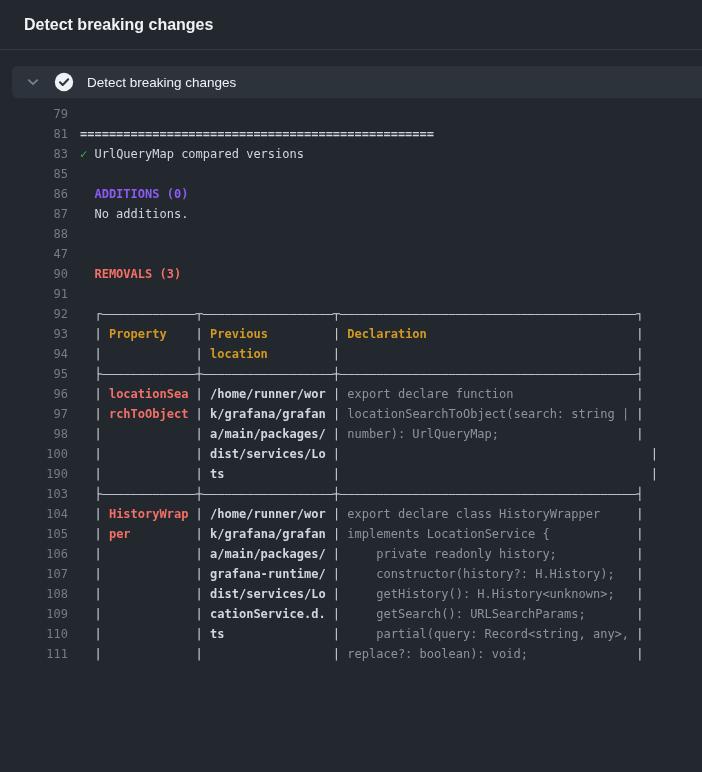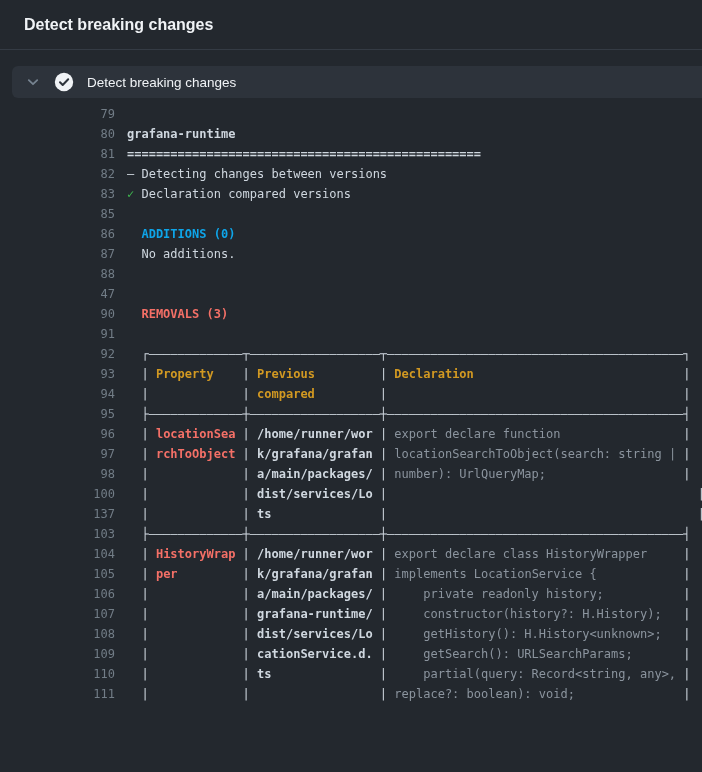--- a/index.html
+++ b/index.html
@@ -29,21 +29,21 @@
   .step-title { color: var(--title-col, #f0f3f6); font-size: 13.5px; }
   .icon { display: flex; align-items: center; justify-content: center; flex: none; }
   .log {
     margin-top: 0; padding-top: 6px;
     font-family: "DejaVu Sans Mono", monospace;
     font-size: 12px; line-height: 20px;
   }
   .log-row { display: flex; white-space: pre; height: 20px; }
   .ln {
     flex: none; width: 68px; text-align: right;
-    color: var(--linenum-col, #727d87); user-select: none; cursor: pointer; margin-left: 47px;
+    color: var(--linenum-col, #727d87); user-select: none; cursor: pointer;
   }
   .lc { margin-left: 12px; }
 </style>
 </head>
 <body>
 
 <div>
 
   <div class="job-header">
     <div class="job-title">Detect breaking changes</div>
@@ -61,40 +61,38 @@
       <svg width="20" height="20" viewBox="0 0 20 20">
         <circle cx="10" cy="10" r="9.2" fill="#f0f3f6"></circle>
         <path d="M6 10.3 L8.7 13 L14.2 7.2" fill="none" stroke="#2d333b" stroke-width="2" stroke-linecap="round" stroke-linejoin="round"></path>
       </svg>
     </span>
     <span class="step-title">Detect breaking changes</span>
   </div>
 
   <div class="log">
       <div class="log-row"><span class="ln">79</span><span class="lc"></span></div>
-      <div class="log-row"><span class="ln">80</span><span class="lc"><span style="color: rgb(207, 215, 223); font-weight: 700;">grafana-runtime</span></span></div>
       <div class="log-row"><span class="ln">81</span><span class="lc"><span style="color: rgb(207, 215, 223); font-weight: 700;">=================================================</span></span></div>
-      <div class="log-row"><span class="ln">82</span><span class="lc"><span style="color: rgb(207, 215, 223);">– Detecting changes between versions</span></span></div>
-      <div class="log-row"><span class="ln">83</span><span class="lc"><span style="color: rgb(63, 185, 80);">✓ </span><span style="color: rgb(207, 215, 223);">Declaration compared versions</span></span></div>
+      <div class="log-row"><span class="ln">83</span><span class="lc"><span style="color: rgb(63, 185, 80);">✓ </span><span style="color: rgb(207, 215, 223);">UrlQueryMap compared versions</span></span></div>
       <div class="log-row"><span class="ln">85</span><span class="lc"></span></div>
-      <div class="log-row"><span class="ln">86</span><span class="lc"><span style="color: #0ea5e9; font-weight: 700;">  ADDITIONS (0)</span></span></div>
+      <div class="log-row"><span class="ln">86</span><span class="lc"><span style="color: #8b5cf6; font-weight: 700;">  ADDITIONS (0)</span></span></div>
       <div class="log-row"><span class="ln">87</span><span class="lc"><span style="color: rgb(207, 215, 223);">  No additions.</span></span></div>
       <div class="log-row"><span class="ln">88</span><span class="lc"></span></div>
       <div class="log-row"><span class="ln">47</span><span class="lc"></span></div>
       <div class="log-row"><span class="ln">90</span><span class="lc"><span style="color: rgb(244, 112, 103); font-weight: 700;">  REMOVALS (3)</span></span></div>
       <div class="log-row"><span class="ln">91</span><span class="lc"></span></div>
       <div class="log-row"><span class="ln">92</span><span class="lc"><span style="color: rgb(207, 215, 223);">  ┌—————————————┬——————————————————┬—————————————————————————————————————————┐</span></span></div>
       <div class="log-row"><span class="ln">93</span><span class="lc"><span style="color: rgb(207, 215, 223);">  | </span><span style="color: rgb(210, 153, 34); font-weight: 700;">Property</span><span style="color: rgb(207, 215, 223);">    | </span><span style="color: rgb(210, 153, 34); font-weight: 700;">Previous</span><span style="color: rgb(207, 215, 223);">         | </span><span style="color: rgb(210, 153, 34); font-weight: 700;">Declaration</span><span style="color: rgb(207, 215, 223);">                             |</span></span></div>
-      <div class="log-row"><span class="ln">94</span><span class="lc"><span style="color: rgb(207, 215, 223);">  |             | </span><span style="color: rgb(210, 153, 34); font-weight: 700;">compared</span><span style="color: rgb(207, 215, 223);">         |                                         |</span></span></div>
+      <div class="log-row"><span class="ln">94</span><span class="lc"><span style="color: rgb(207, 215, 223);">  |             | </span><span style="color: rgb(210, 153, 34); font-weight: 700;">location</span><span style="color: rgb(207, 215, 223);">         |                                         |</span></span></div>
       <div class="log-row"><span class="ln">95</span><span class="lc"><span style="color: rgb(207, 215, 223);">  ├—————————————┼——————————————————┼—————————————————————————————————————————┤</span></span></div>
       <div class="log-row"><span class="ln">96</span><span class="lc"><span style="color: rgb(207, 215, 223);">  | </span><span style="color: rgb(244, 112, 103); font-weight: 700;">locationSea</span><span style="color: rgb(207, 215, 223);"> | </span><span style="color: rgb(207, 215, 223); font-weight: 700;">/home/runner/wor</span><span style="color: rgb(207, 215, 223);"> | </span><span style="color: rgb(139, 148, 158);">export declare function</span><span style="color: rgb(207, 215, 223);">                 |</span></span></div>
       <div class="log-row"><span class="ln">97</span><span class="lc"><span style="color: rgb(207, 215, 223);">  | </span><span style="color: rgb(244, 112, 103); font-weight: 700;">rchToObject</span><span style="color: rgb(207, 215, 223);"> | </span><span style="color: rgb(207, 215, 223); font-weight: 700;">k/grafana/grafan</span><span style="color: rgb(207, 215, 223);"> | </span><span style="color: rgb(139, 148, 158);">locationSearchToObject(search: string |</span><span style="color: rgb(207, 215, 223);"> |</span></span></div>
       <div class="log-row"><span class="ln">98</span><span class="lc"><span style="color: rgb(207, 215, 223);">  |             | </span><span style="color: rgb(207, 215, 223); font-weight: 700;">a/main/packages/</span><span style="color: rgb(207, 215, 223);"> | </span><span style="color: rgb(139, 148, 158);">number): UrlQueryMap;</span><span style="color: rgb(207, 215, 223);">                   |</span></span></div>
       <div class="log-row"><span class="ln">100</span><span class="lc"><span style="color: rgb(207, 215, 223);">  |             | </span><span style="color: rgb(207, 215, 223); font-weight: 700;">dist/services/Lo</span><span style="color: rgb(207, 215, 223);"> |                                           |</span></span></div>
-      <div class="log-row"><span class="ln">137</span><span class="lc"><span style="color: rgb(207, 215, 223);">  |             | </span><span style="color: rgb(207, 215, 223); font-weight: 700;">ts</span><span style="color: rgb(207, 215, 223);">               |                                           |</span></span></div>
+      <div class="log-row"><span class="ln">190</span><span class="lc"><span style="color: rgb(207, 215, 223);">  |             | </span><span style="color: rgb(207, 215, 223); font-weight: 700;">ts</span><span style="color: rgb(207, 215, 223);">               |                                           |</span></span></div>
       <div class="log-row"><span class="ln">103</span><span class="lc"><span style="color: rgb(207, 215, 223);">  ├—————————————┼——————————————————┼—————————————————————————————————————————┤</span></span></div>
       <div class="log-row"><span class="ln">104</span><span class="lc"><span style="color: rgb(207, 215, 223);">  | </span><span style="color: rgb(244, 112, 103); font-weight: 700;">HistoryWrap</span><span style="color: rgb(207, 215, 223);"> | </span><span style="color: rgb(207, 215, 223); font-weight: 700;">/home/runner/wor</span><span style="color: rgb(207, 215, 223);"> | </span><span style="color: rgb(139, 148, 158);">export declare class HistoryWrapper</span><span style="color: rgb(207, 215, 223);">     |</span></span></div>
       <div class="log-row"><span class="ln">105</span><span class="lc"><span style="color: rgb(207, 215, 223);">  | </span><span style="color: rgb(244, 112, 103); font-weight: 700;">per</span><span style="color: rgb(207, 215, 223);">         | </span><span style="color: rgb(207, 215, 223); font-weight: 700;">k/grafana/grafan</span><span style="color: rgb(207, 215, 223);"> | </span><span style="color: rgb(139, 148, 158);">implements LocationService {</span><span style="color: rgb(207, 215, 223);">            |</span></span></div>
       <div class="log-row"><span class="ln">106</span><span class="lc"><span style="color: rgb(207, 215, 223);">  |             | </span><span style="color: rgb(207, 215, 223); font-weight: 700;">a/main/packages/</span><span style="color: rgb(207, 215, 223);"> | </span><span style="color: rgb(139, 148, 158);">    private readonly history;</span><span style="color: rgb(207, 215, 223);">           |</span></span></div>
       <div class="log-row"><span class="ln">107</span><span class="lc"><span style="color: rgb(207, 215, 223);">  |             | </span><span style="color: rgb(207, 215, 223); font-weight: 700;">grafana-runtime/</span><span style="color: rgb(207, 215, 223);"> | </span><span style="color: rgb(139, 148, 158);">    constructor(history?: H.History);</span><span style="color: rgb(207, 215, 223);">   |</span></span></div>
       <div class="log-row"><span class="ln">108</span><span class="lc"><span style="color: rgb(207, 215, 223);">  |             | </span><span style="color: rgb(207, 215, 223); font-weight: 700;">dist/services/Lo</span><span style="color: rgb(207, 215, 223);"> | </span><span style="color: rgb(139, 148, 158);">    getHistory(): H.History&lt;unknown&gt;;</span><span style="color: rgb(207, 215, 223);">   |</span></span></div>
       <div class="log-row"><span class="ln">109</span><span class="lc"><span style="color: rgb(207, 215, 223);">  |             | </span><span style="color: rgb(207, 215, 223); font-weight: 700;">cationService.d.</span><span style="color: rgb(207, 215, 223);"> | </span><span style="color: rgb(139, 148, 158);">    getSearch(): URLSearchParams;</span><span style="color: rgb(207, 215, 223);">       |</span></span></div>
       <div class="log-row"><span class="ln">110</span><span class="lc"><span style="color: rgb(207, 215, 223);">  |             | </span><span style="color: rgb(207, 215, 223); font-weight: 700;">ts</span><span style="color: rgb(207, 215, 223);">               | </span><span style="color: rgb(139, 148, 158);">    partial(query: Record&lt;string, any&gt;,</span><span style="color: rgb(207, 215, 223);"> |</span></span></div>
       <div class="log-row"><span class="ln">111</span><span class="lc"><span style="color: rgb(207, 215, 223);">  |             |                  | </span><span style="color: rgb(139, 148, 158);">replace?: boolean): void;</span><span style="color: rgb(207, 215, 223);">               |</span></span></div>
     </div>

